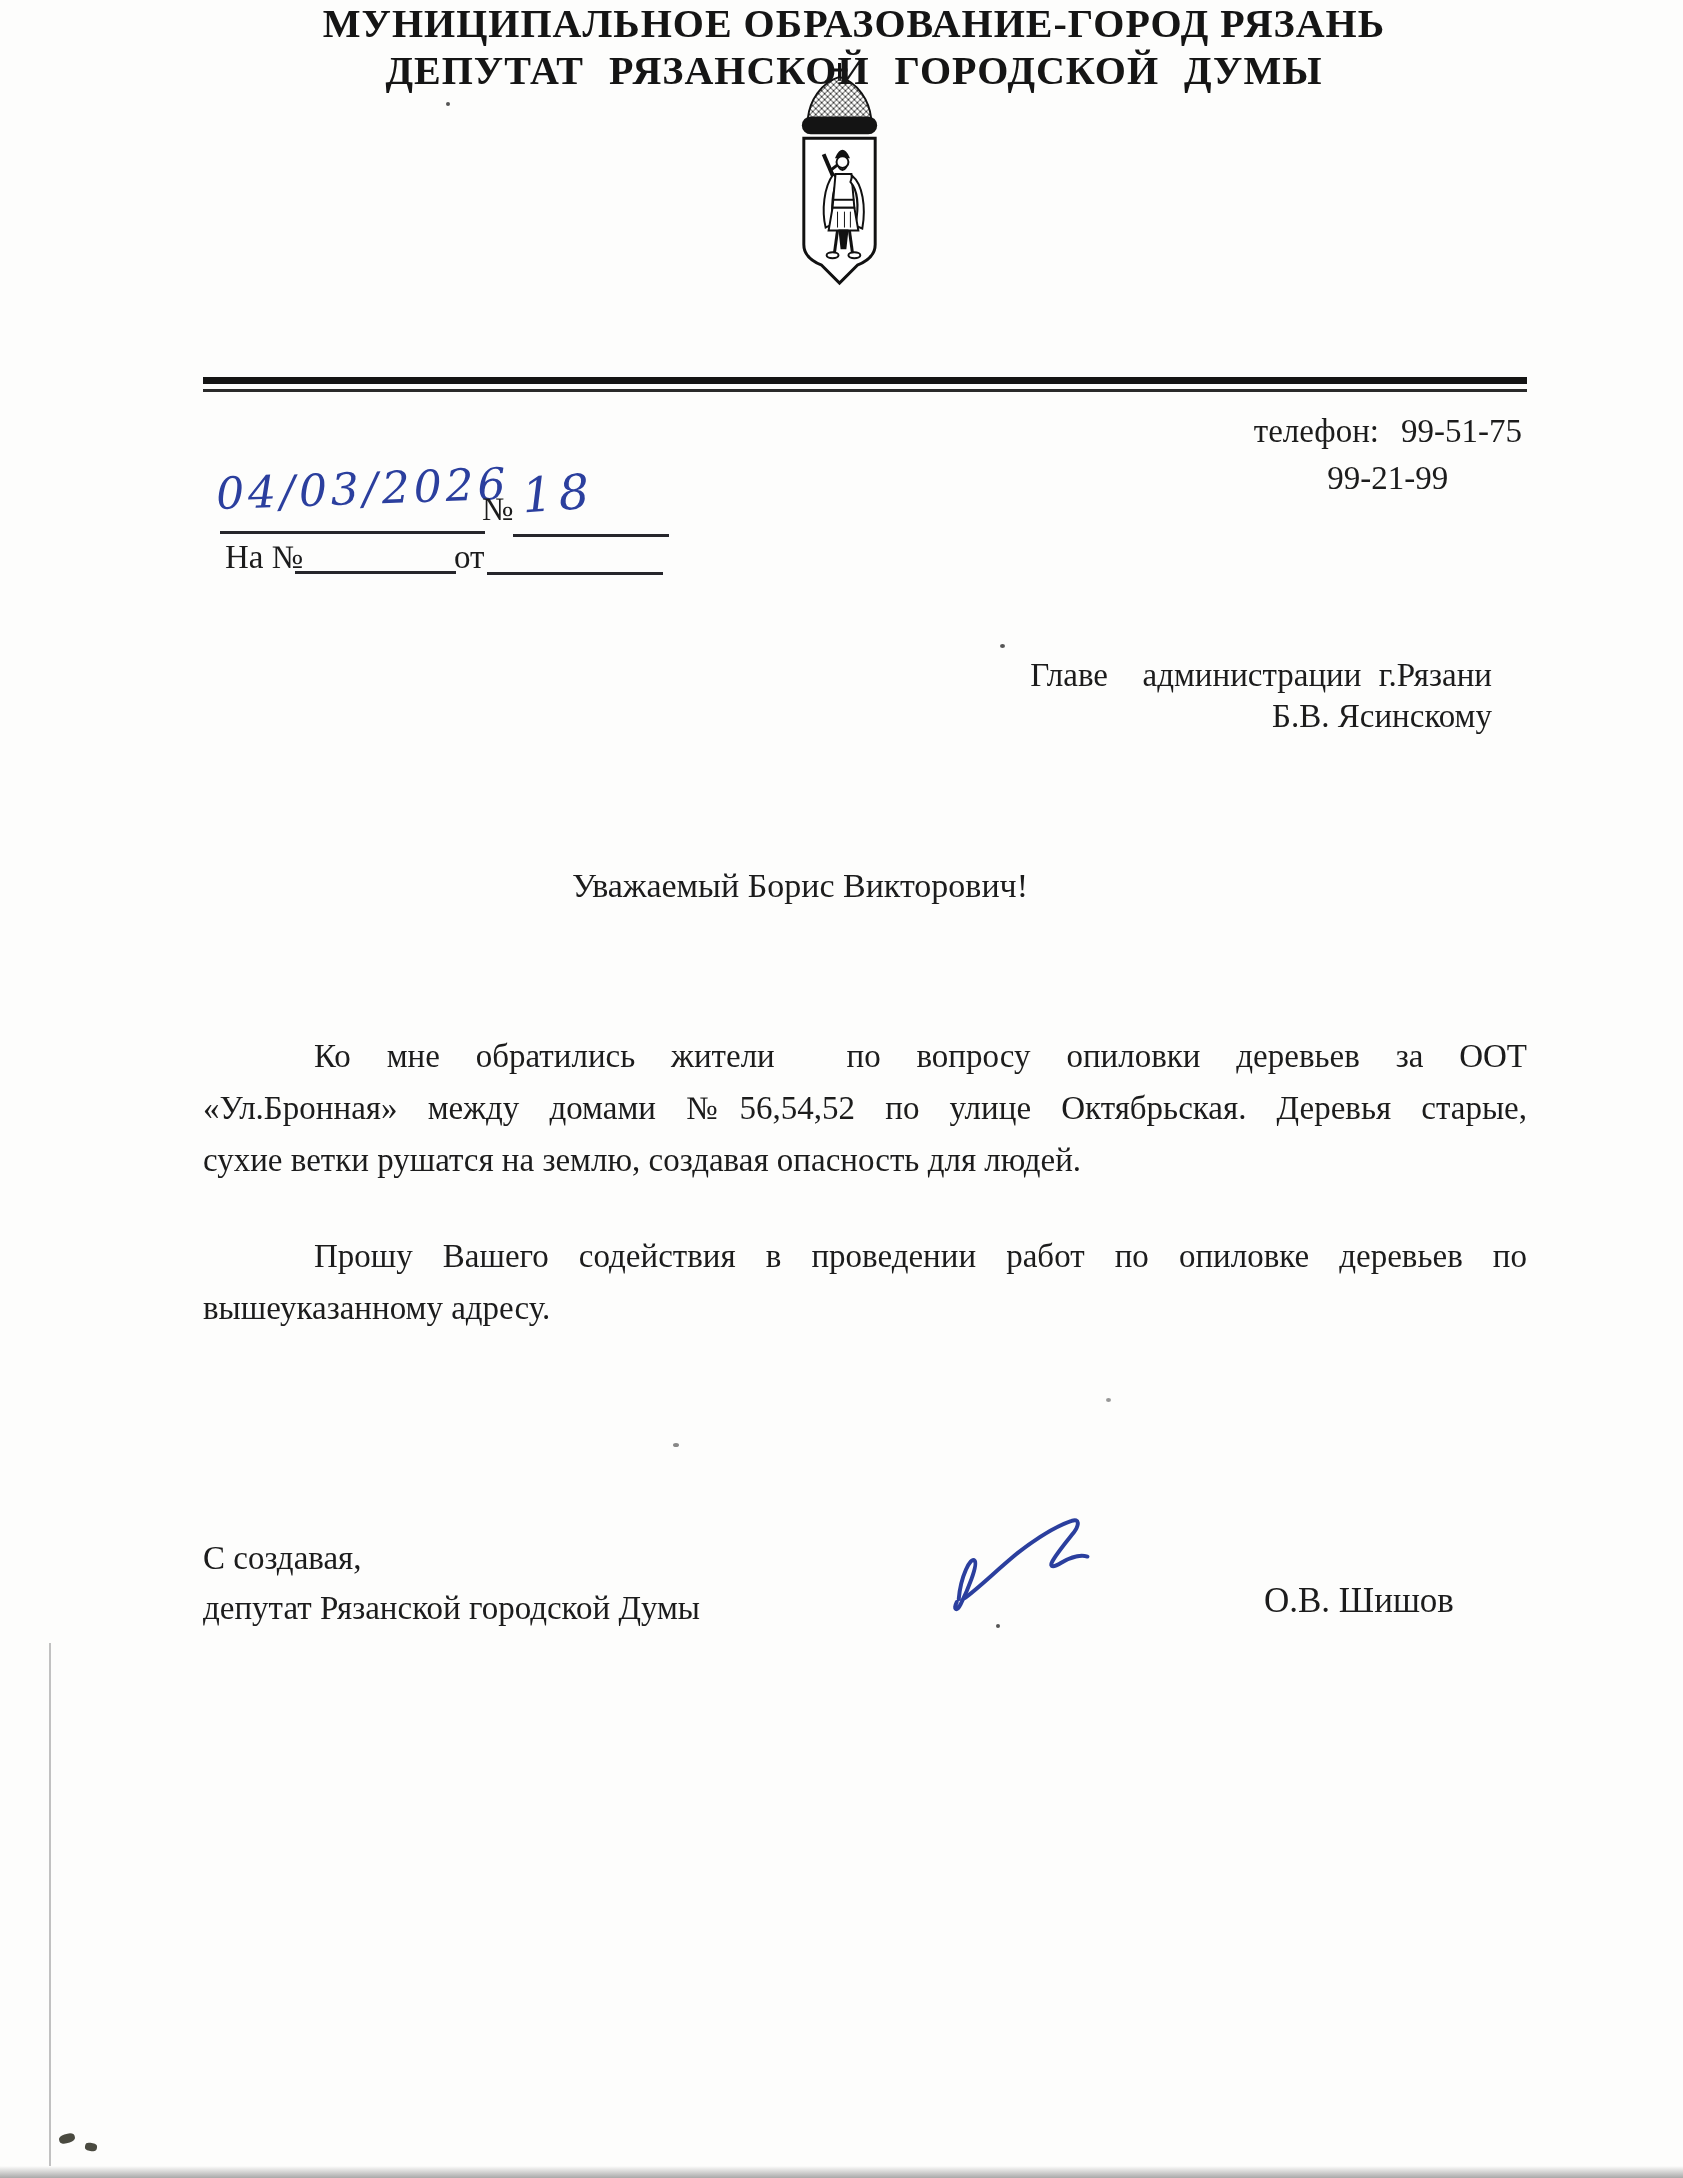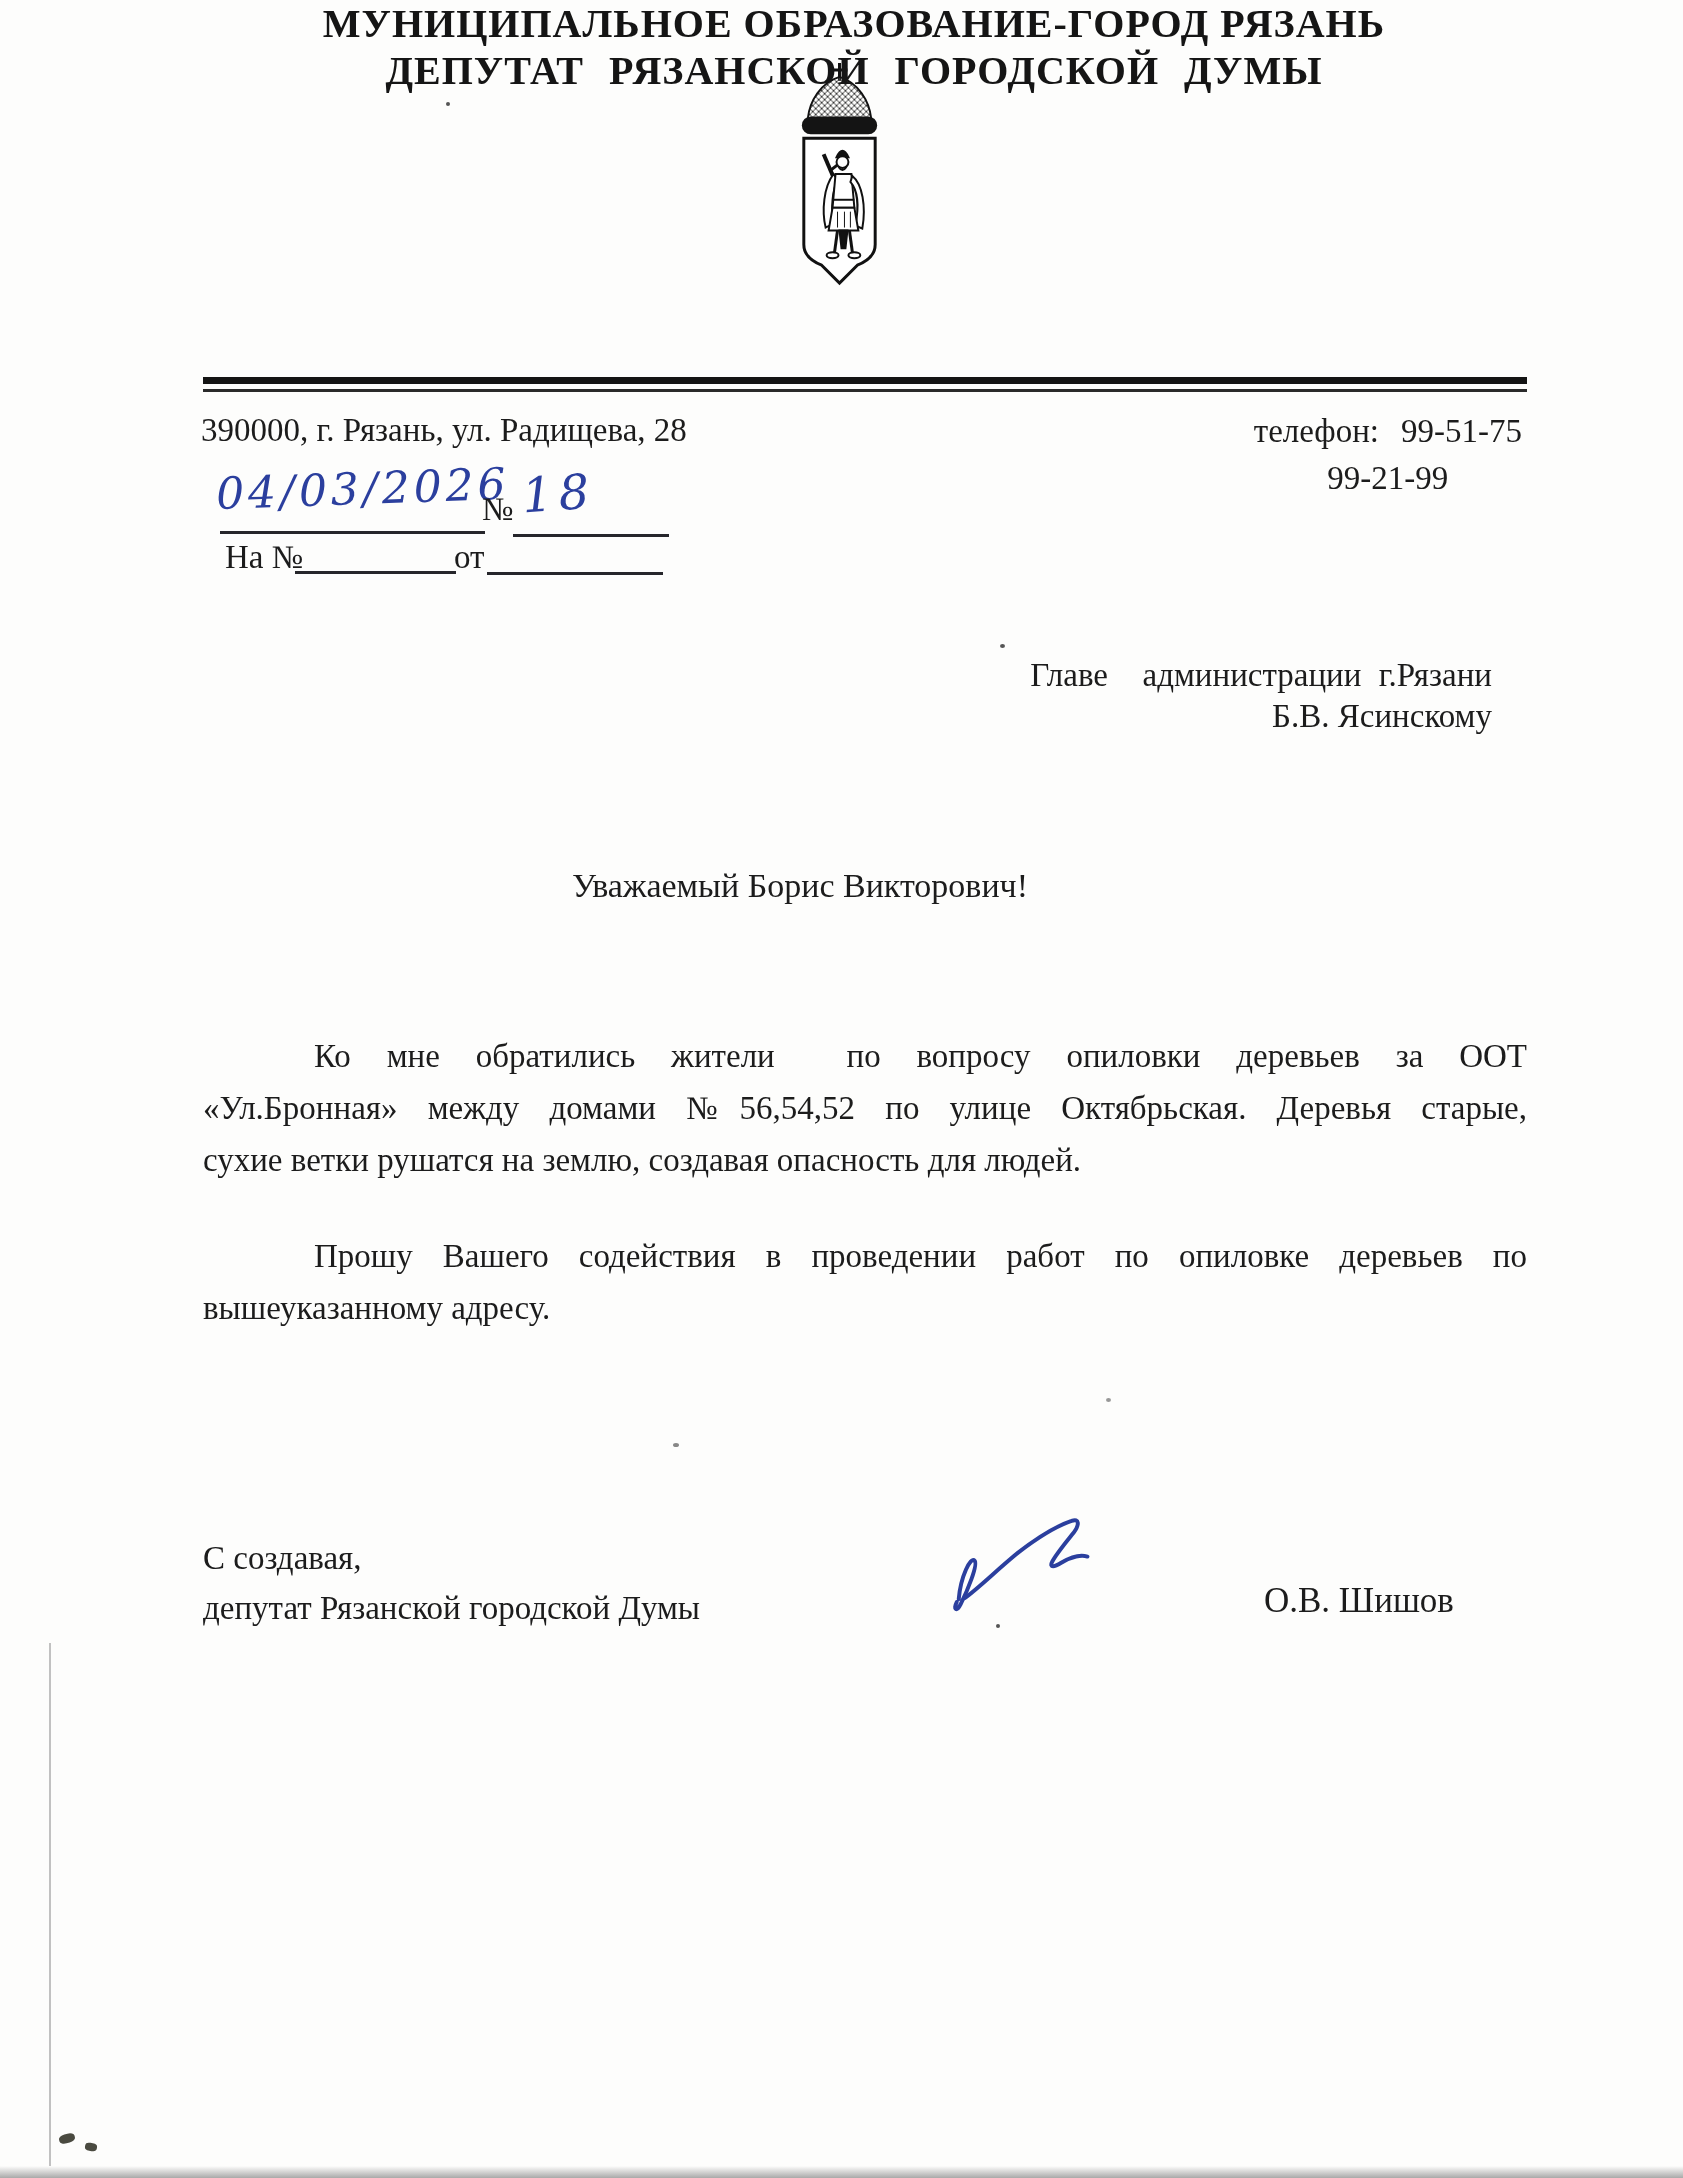--- a/index.html
+++ b/index.html
@@ -153,21 +153,20 @@
     </svg>
   </div>
 
   <div class="abs org-title">
     <div>МУНИЦИПАЛЬНОЕ ОБРАЗОВАНИЕ-ГОРОД РЯЗАНЬ</div>
     <div class="line2">ДЕПУТАТ РЯЗАНСКОЙ ГОРОДСКОЙ ДУМЫ</div>
   </div>
 
   <div class="abs lh-divider"></div>
 
-  <div class="abs address">390000, г. Рязань, ул. Радищева, 28</div>
 
   <div class="abs phones">
     <div>
       <span class="lbl">телефон:</span><span>99-51-75</span>
     </div>
     <div>99-21-99</div>
   </div>
 
   <div class="abs hand hand-date">04/03/2026</div>
   <div class="abs num-sign">№</div>

